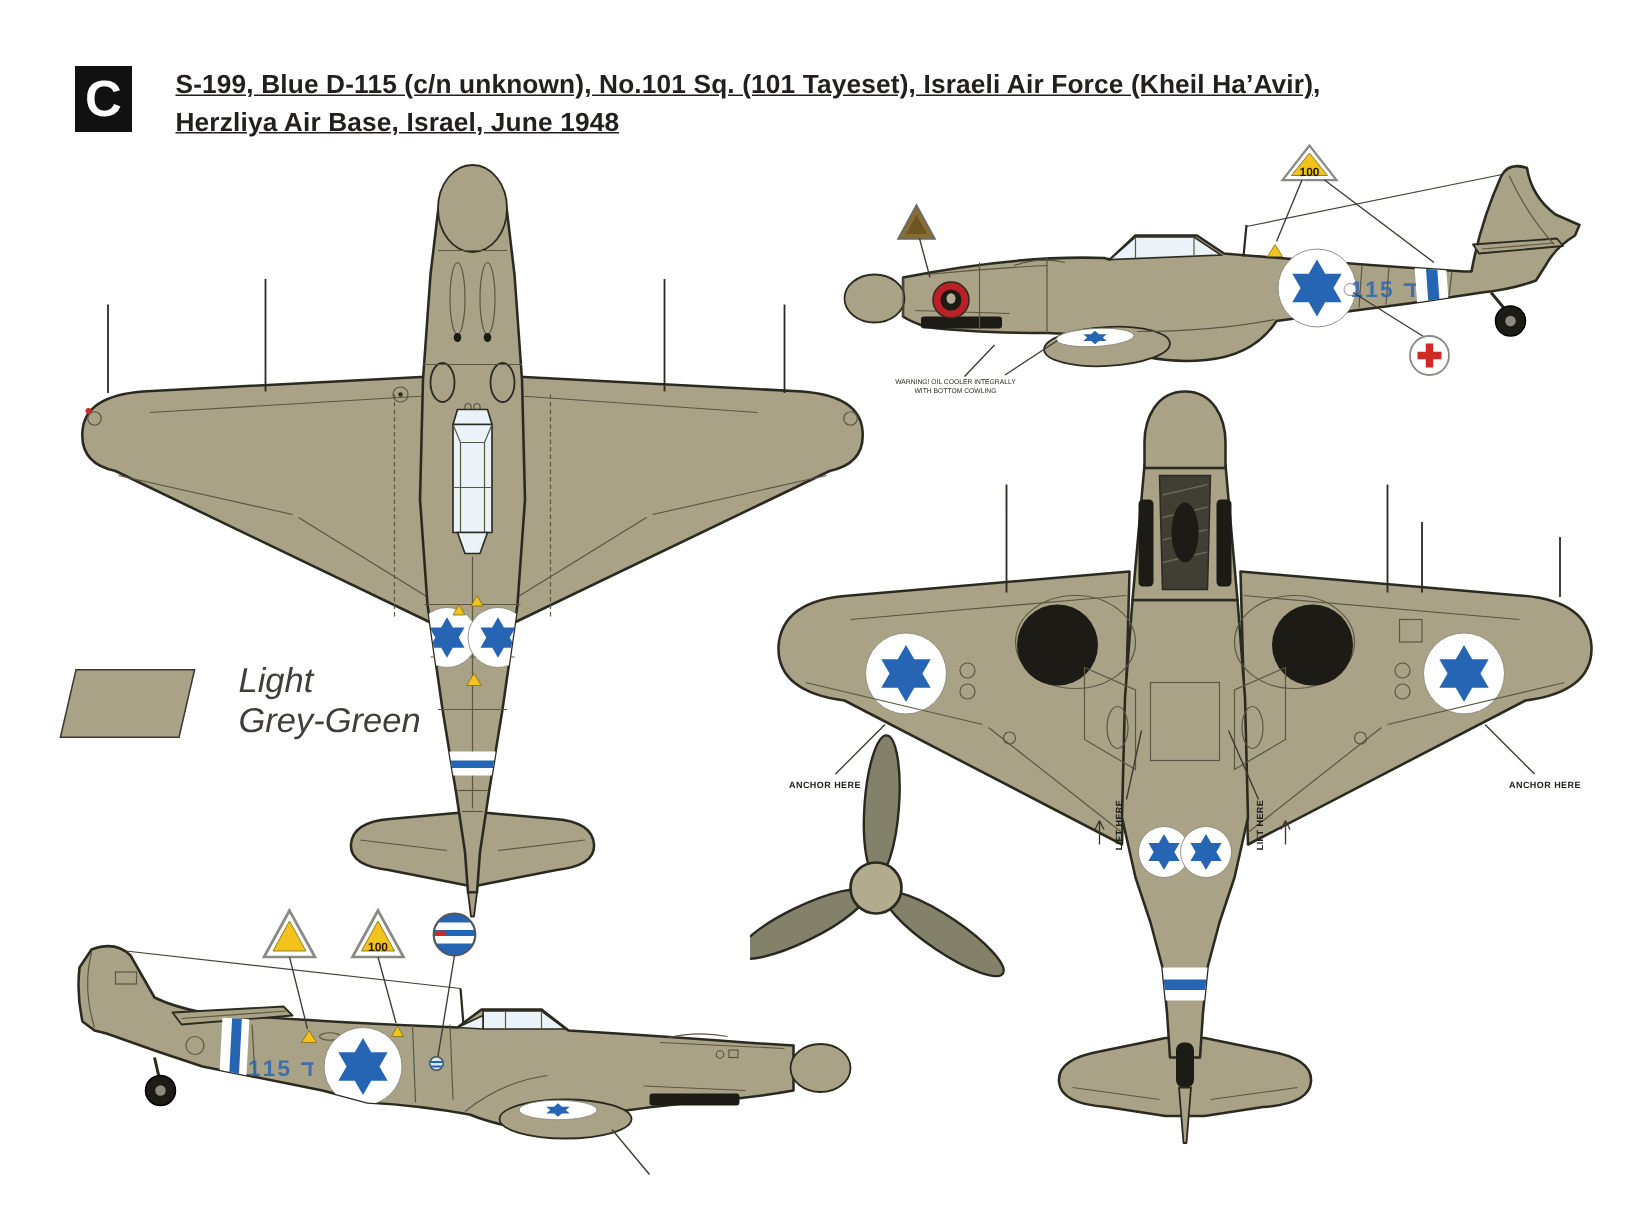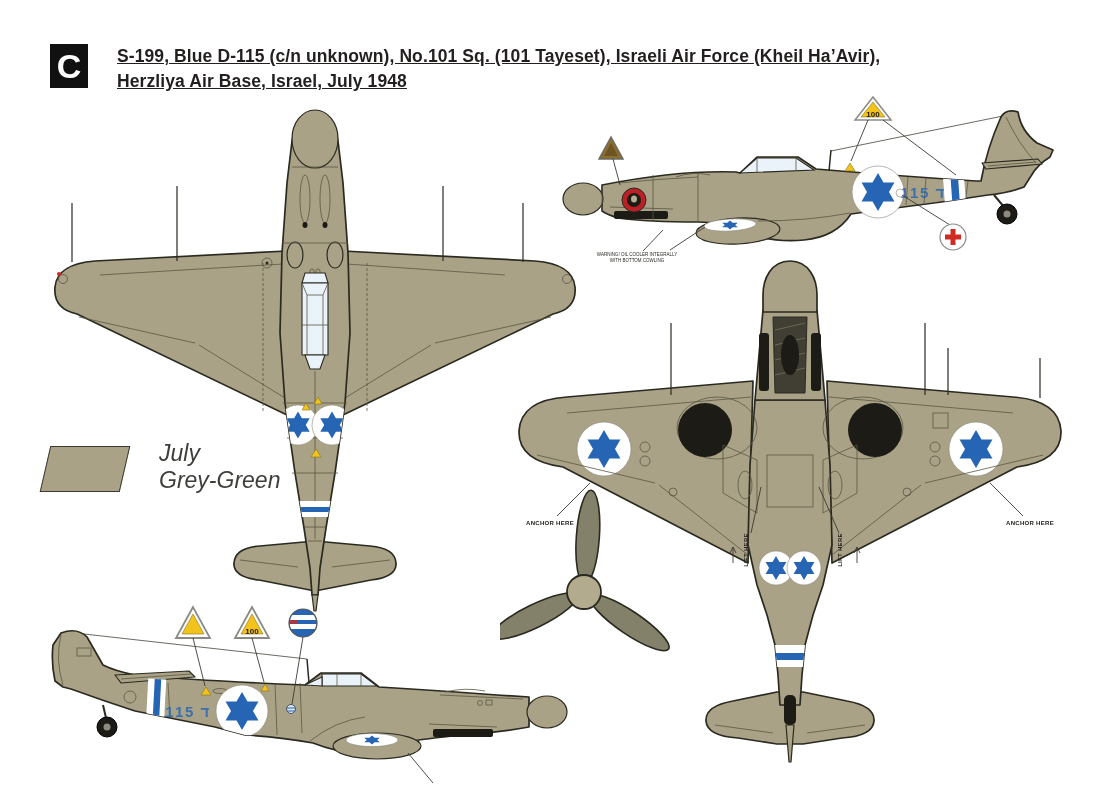--- a/index.html
+++ b/index.html
@@ -35,27 +35,27 @@
 </head>
 <body>
 
 <div id="canvas">
 
   <div class="hdr-box">
     <span>C</span>
   </div>
   <div class="hdr-title">
     <div>S-199, Blue D-115 (c/n unknown), No.101 Sq. (101 Tayeset), Israeli Air Force (Kheil Ha’Avir),</div>
-    <div>Herzliya Air Base, Israel, July 1948</div>
+    <div>Herzliya Air Base, Israel, June 1948</div>
   </div>
 
   <div class="legend">
     <div class="swatch"></div>
     <div class="legend-text">
-      <div>July</div>
+      <div>Light</div>
       <div>Grey-Green</div>
     </div>
   </div>
 
   <svg style="left:15px;top:103px" width="575" height="515" viewBox="0 0 575 515">
     <defs>
       <path id="sod" d="M0,-10 L8.66,5 L-8.66,5 Z M0,10 L-8.66,-5 L8.66,-5 Z"></path>
       <path id="tvfuse" d="M300,8 Q282,10 277,38 L272,80 L267,150 L265,230 L270,300 L280,370 L289,425 L295,465 L297,492 L303,492 L305,465 L311,425 L320,370 L330,300 L335,230 L333,150 L328,80 L323,38 Q318,10 300,8 Z"></path>
       <clipPath id="tvclip">
           <use href="#tvfuse"></use>

